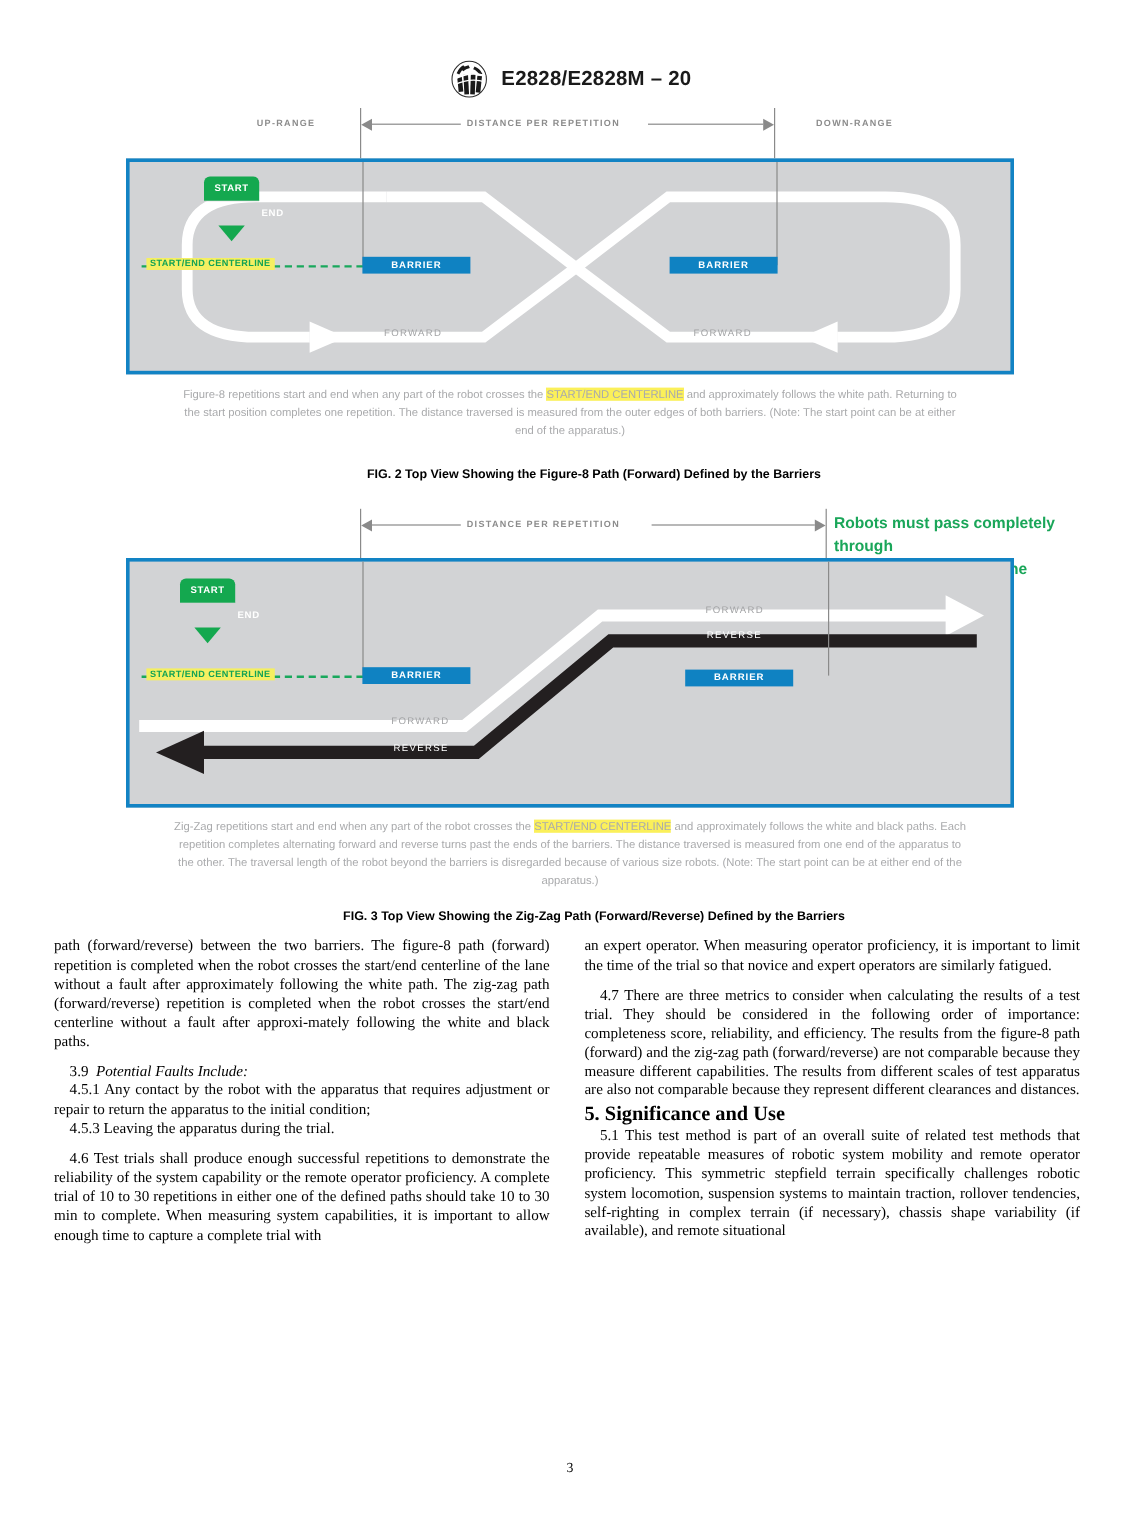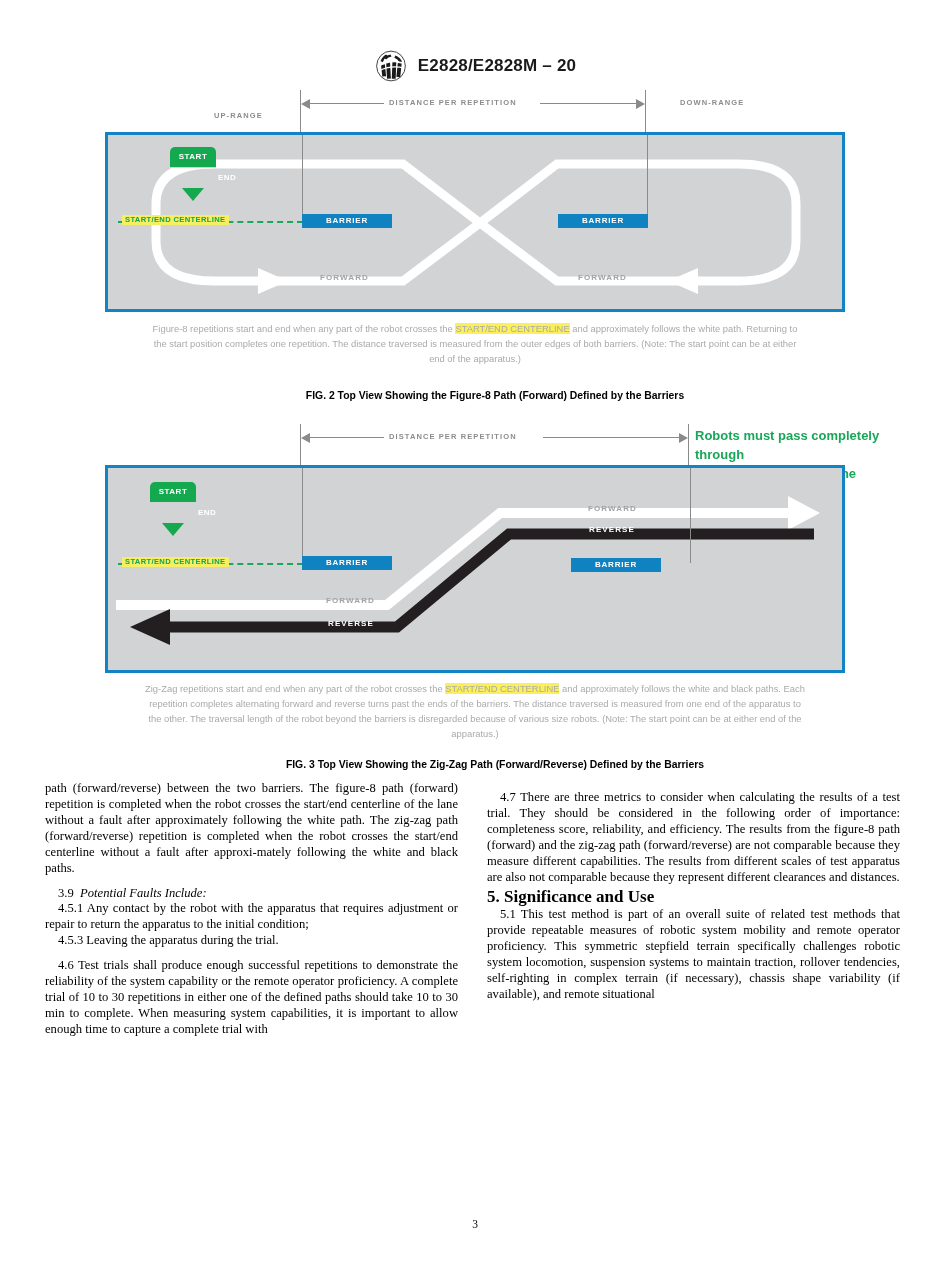--- a/index.html
+++ b/index.html
@@ -74,21 +74,21 @@
   .se-top{border-radius:5px 5px 0 0;border-bottom:1px solid #d2d3d5;}
   .se-bot{border-radius:0 0 5px 5px;margin-left:48px;}
   .se-arrow{
     width:0;height:0;margin:0 auto;
     border-left:11px solid transparent;border-right:11px solid transparent;
     border-top:13px solid #14a84f;
   }
 
   .pathlabel{
     position:absolute;font-family:"Liberation Sans", sans-serif;
-    font-size:8px;font-weight:bold;letter-spacing:1.1px;color:#a3a4a6;
+    font-size:8px;font-weight:normal;letter-spacing:1.1px;color:#a3a4a6;
     white-space:nowrap;
   }
   .pathlabel.onblack{color:#ffffff;}
 
   
   .figcap{
     position:absolute;width:660px;left:145px;
     font-family:"Liberation Sans", sans-serif;
     font-size:9.4px;line-height:1.58;color:#a9aaac;text-align:center;
   }
@@ -137,21 +137,21 @@
       </g>
       <path d="M6 30 q24 -14 48 -6" fill="none" stroke="#fff" stroke-width="2.6"></path>
       <path d="M7 38 q24 -12 47 -5" fill="none" stroke="#fff" stroke-width="2.2"></path>
     </svg>
     <span class="hdr-title">E2828/E2828M – 20</span>
   </div>
 
   <div class="fig-wrap" style="top:90px;">
 
     <div class="topbar">
-      <span class="tb-label" style="left:214px;top:21px;">UP-RANGE</span>
+      <span class="tb-label" style="left:214px;top:8px;">UP-RANGE</span>
       <span class="tb-label" style="left:389px;top:8px;">DISTANCE PER REPETITION</span>
       <span class="tb-label" style="left:680px;top:8px;">DOWN-RANGE</span>
 
       <div class="vrule" style="left:300px;top:0px;height:42px;"></div>
       <div class="vrule" style="left:645px;top:0px;height:42px;"></div>
 
       <div class="arrowline" style="left:309px;top:13px;width:75px;"></div>
       <div class="arrowhead ah-left" style="left:301px;top:9px;"></div>
       <div class="arrowline" style="left:540px;top:13px;width:96px;"></div>
       <div class="arrowhead ah-right" style="left:636px;top:9px;"></div>
@@ -269,20 +269,21 @@
     <p>path (forward/reverse) between the two barriers. The figure-8 path (forward) repetition is completed when the robot crosses the start/end centerline of the lane without a fault after approximately following the white path. The zig-zag path (forward/reverse) repetition is completed when the robot crosses the start/end centerline without a fault after approxi-mately following the white and black paths.</p>
     <div class="gap"></div>
     <p class="num-para"><span>3.9</span>&nbsp;&nbsp;<span class="ital">Potential Faults Include:</span></p>
     <p class="num-para">4.5.1  Any contact by the robot with the apparatus that requires adjustment or repair to return the apparatus to the initial condition;</p>
     <p class="num-para">4.5.3  Leaving the apparatus during the trial.</p>
     <div class="gap"></div>
     <p class="num-para">4.6  Test trials shall produce enough successful repetitions to demonstrate the reliability of the system capability or the remote operator proficiency. A complete trial of 10 to 30 repetitions in either one of the defined paths should take 10 to 30 min to complete. When measuring system capabilities, it is important to allow enough time to capture a complete trial with</p>
   </div>
 
   <div class="col right" style="top:781px;">
+    <p>an expert operator. When measuring operator proficiency, it is important to limit the time of the trial so that novice and expert operators are similarly fatigued.</p>
     <div class="gap"></div>
     <p class="num-para">4.7  There are three metrics to consider when calculating the results of a test trial. They should be considered in the following order of importance: completeness score, reliability, and efficiency. The results from the figure-8 path (forward) and the zig-zag path (forward/reverse) are not comparable because they measure different capabilities. The results from different scales of test apparatus are also not comparable because they represent different clearances and distances.</p>
     <p class="secthead">5.  Significance and Use</p>
     <p class="num-para">5.1  This test method is part of an overall suite of related test methods that provide repeatable measures of robotic system mobility and remote operator proficiency. This symmetric stepfield terrain specifically challenges robotic system locomotion, suspension systems to maintain traction, rollover tendencies, self-righting in complex terrain (if necessary), chassis shape variability (if available), and remote situational</p>
   </div>
 
   <div class="pagenum">3</div>
 
 </div>
 

